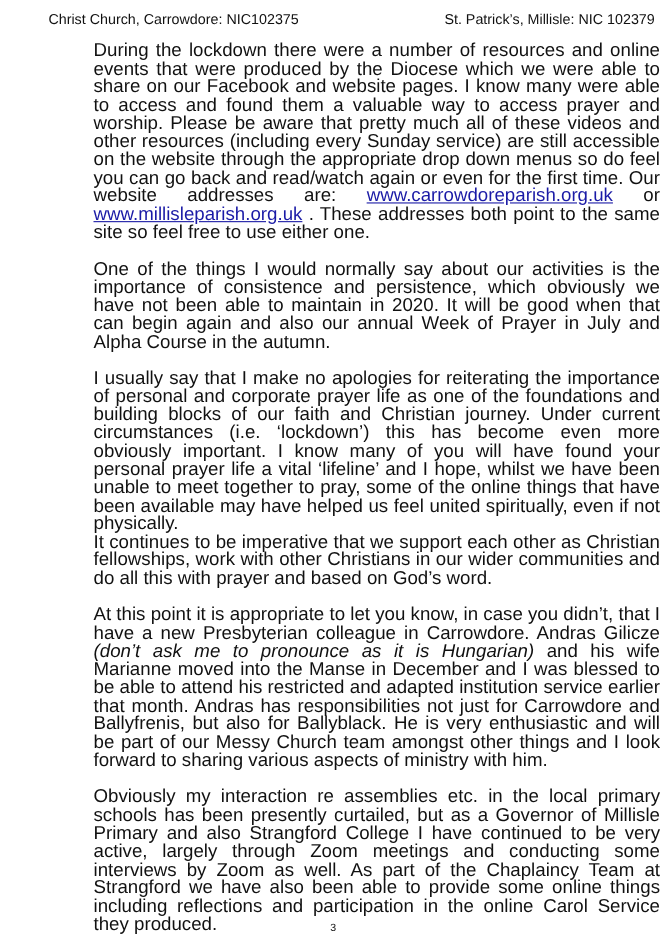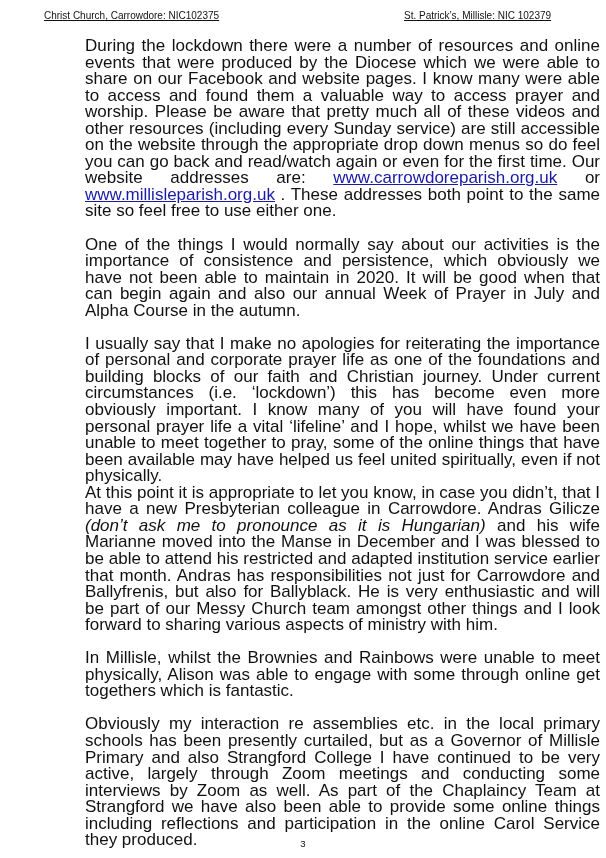--- a/index.html
+++ b/index.html
@@ -1,18 +1,18 @@
 <!DOCTYPE html>
 <html><head>
 <meta charset="utf-8">
 <style>
   html, body { margin: 0; padding: 0; background: #ffffff; }
   body { width: 606px; height: 858px; position: relative; overflow: hidden;
          font-family: "Liberation Sans", sans-serif; color: #111; }
-  .hdr { position: absolute; top: 10px; font-size: 10px; color: #111; text-decoration: underline; }
+  .hdr { position: absolute; top: 10px; font-size: 13px; color: #111; }
   .hdr.left { left: 44px; }
   .hdr.right { left: 404px; }
   .body { position: absolute; left: 44px; top: 38px; width: 515px;
           font-size: 17px; line-height: 16.55px; margin-left: 41px; }
   .body p { margin: 0 0 16.55px 0; text-align: justify; }
   .body p.tight { margin-bottom: 0; }
   a.link { color: #1a1aa6; text-decoration: underline; }
   em { font-style: italic; }
   .pagenum { position: absolute; top: 838px; left: 0; width: 606px;
              text-align: center; font-size: 9.6px; }
@@ -22,21 +22,21 @@
 
 <div class="hdr left">Christ Church, Carrowdore: NIC102375</div>
 <div class="hdr right">St. Patrick’s, Millisle: NIC 102379</div>
 
 <div class="body">
   <p><span>During the lockdown there were a number of resources and online events that were produced by the Diocese which we were able to share on our Facebook and website pages. I know many were able to access and found them a valuable way to access prayer and worship. Please be aware that pretty much all of these videos and other resources (including every Sunday service) are still accessible on the website through the appropriate drop down menus so do feel you can go back and read/watch again or even for the first time. Our website addresses are: </span><a class="link">www.carrowdoreparish.org.uk</a><span> or </span><a class="link">www.millisleparish.org.uk</a><span> . These addresses both point to the same site so feel free to use either one.</span></p>
 
   <p>One of the things I would normally say about our activities is the importance of consistence and persistence, which obviously we have not been able to maintain in 2020. It will be good when that can begin again and also our annual Week of Prayer in July and Alpha Course in the autumn.</p>
 
   <p class="tight">I usually say that I make no apologies for reiterating the importance of personal and corporate prayer life as one of the foundations and building blocks of our faith and Christian journey. Under current circumstances (i.e. ‘lockdown’) this has become even more obviously important. I know many of you will have found your personal prayer life a vital ‘lifeline’ and I hope, whilst we have been unable to meet together to pray, some of the online things that have been available may have helped us feel united spiritually, even if not physically.</p>
+  <p>It continues to be imperative that we support each other as Christian fellowships, work with other Christians in our wider communities and do all this with prayer and based on God’s word.</p>
 
   <p><span>At this point it is appropriate to let you know, in case you didn’t, that I have a new Presbyterian colleague in Carrowdore. Andras Gilicze </span><em>(don’t ask me to pronounce as it is Hungarian)</em><span> and his wife Marianne moved into the Manse in December and I was blessed to be able to attend his restricted and adapted institution service earlier that month. Andras has responsibilities not just for Carrowdore and Ballyfrenis, but also for Ballyblack. He is very enthusiastic and will be part of our Messy Church team amongst other things and I look forward to sharing various aspects of ministry with him.</span></p>
 
-  <p>In Millisle, whilst the Brownies and Rainbows were unable to meet physically, Alison was able to engage with some through online get togethers which is fantastic.</p>
 
   <p>Obviously my interaction re assemblies etc. in the local primary schools  has been presently curtailed, but as a Governor of Millisle Primary and also Strangford College I have continued to be very active, largely through Zoom meetings and conducting some interviews by Zoom as well. As part of the Chaplaincy Team at Strangford we have also been able to provide some online things including reflections and participation in the online Carol Service they produced.</p>
 </div>
 
 <div class="pagenum">3</div>
 
 </body></html>

